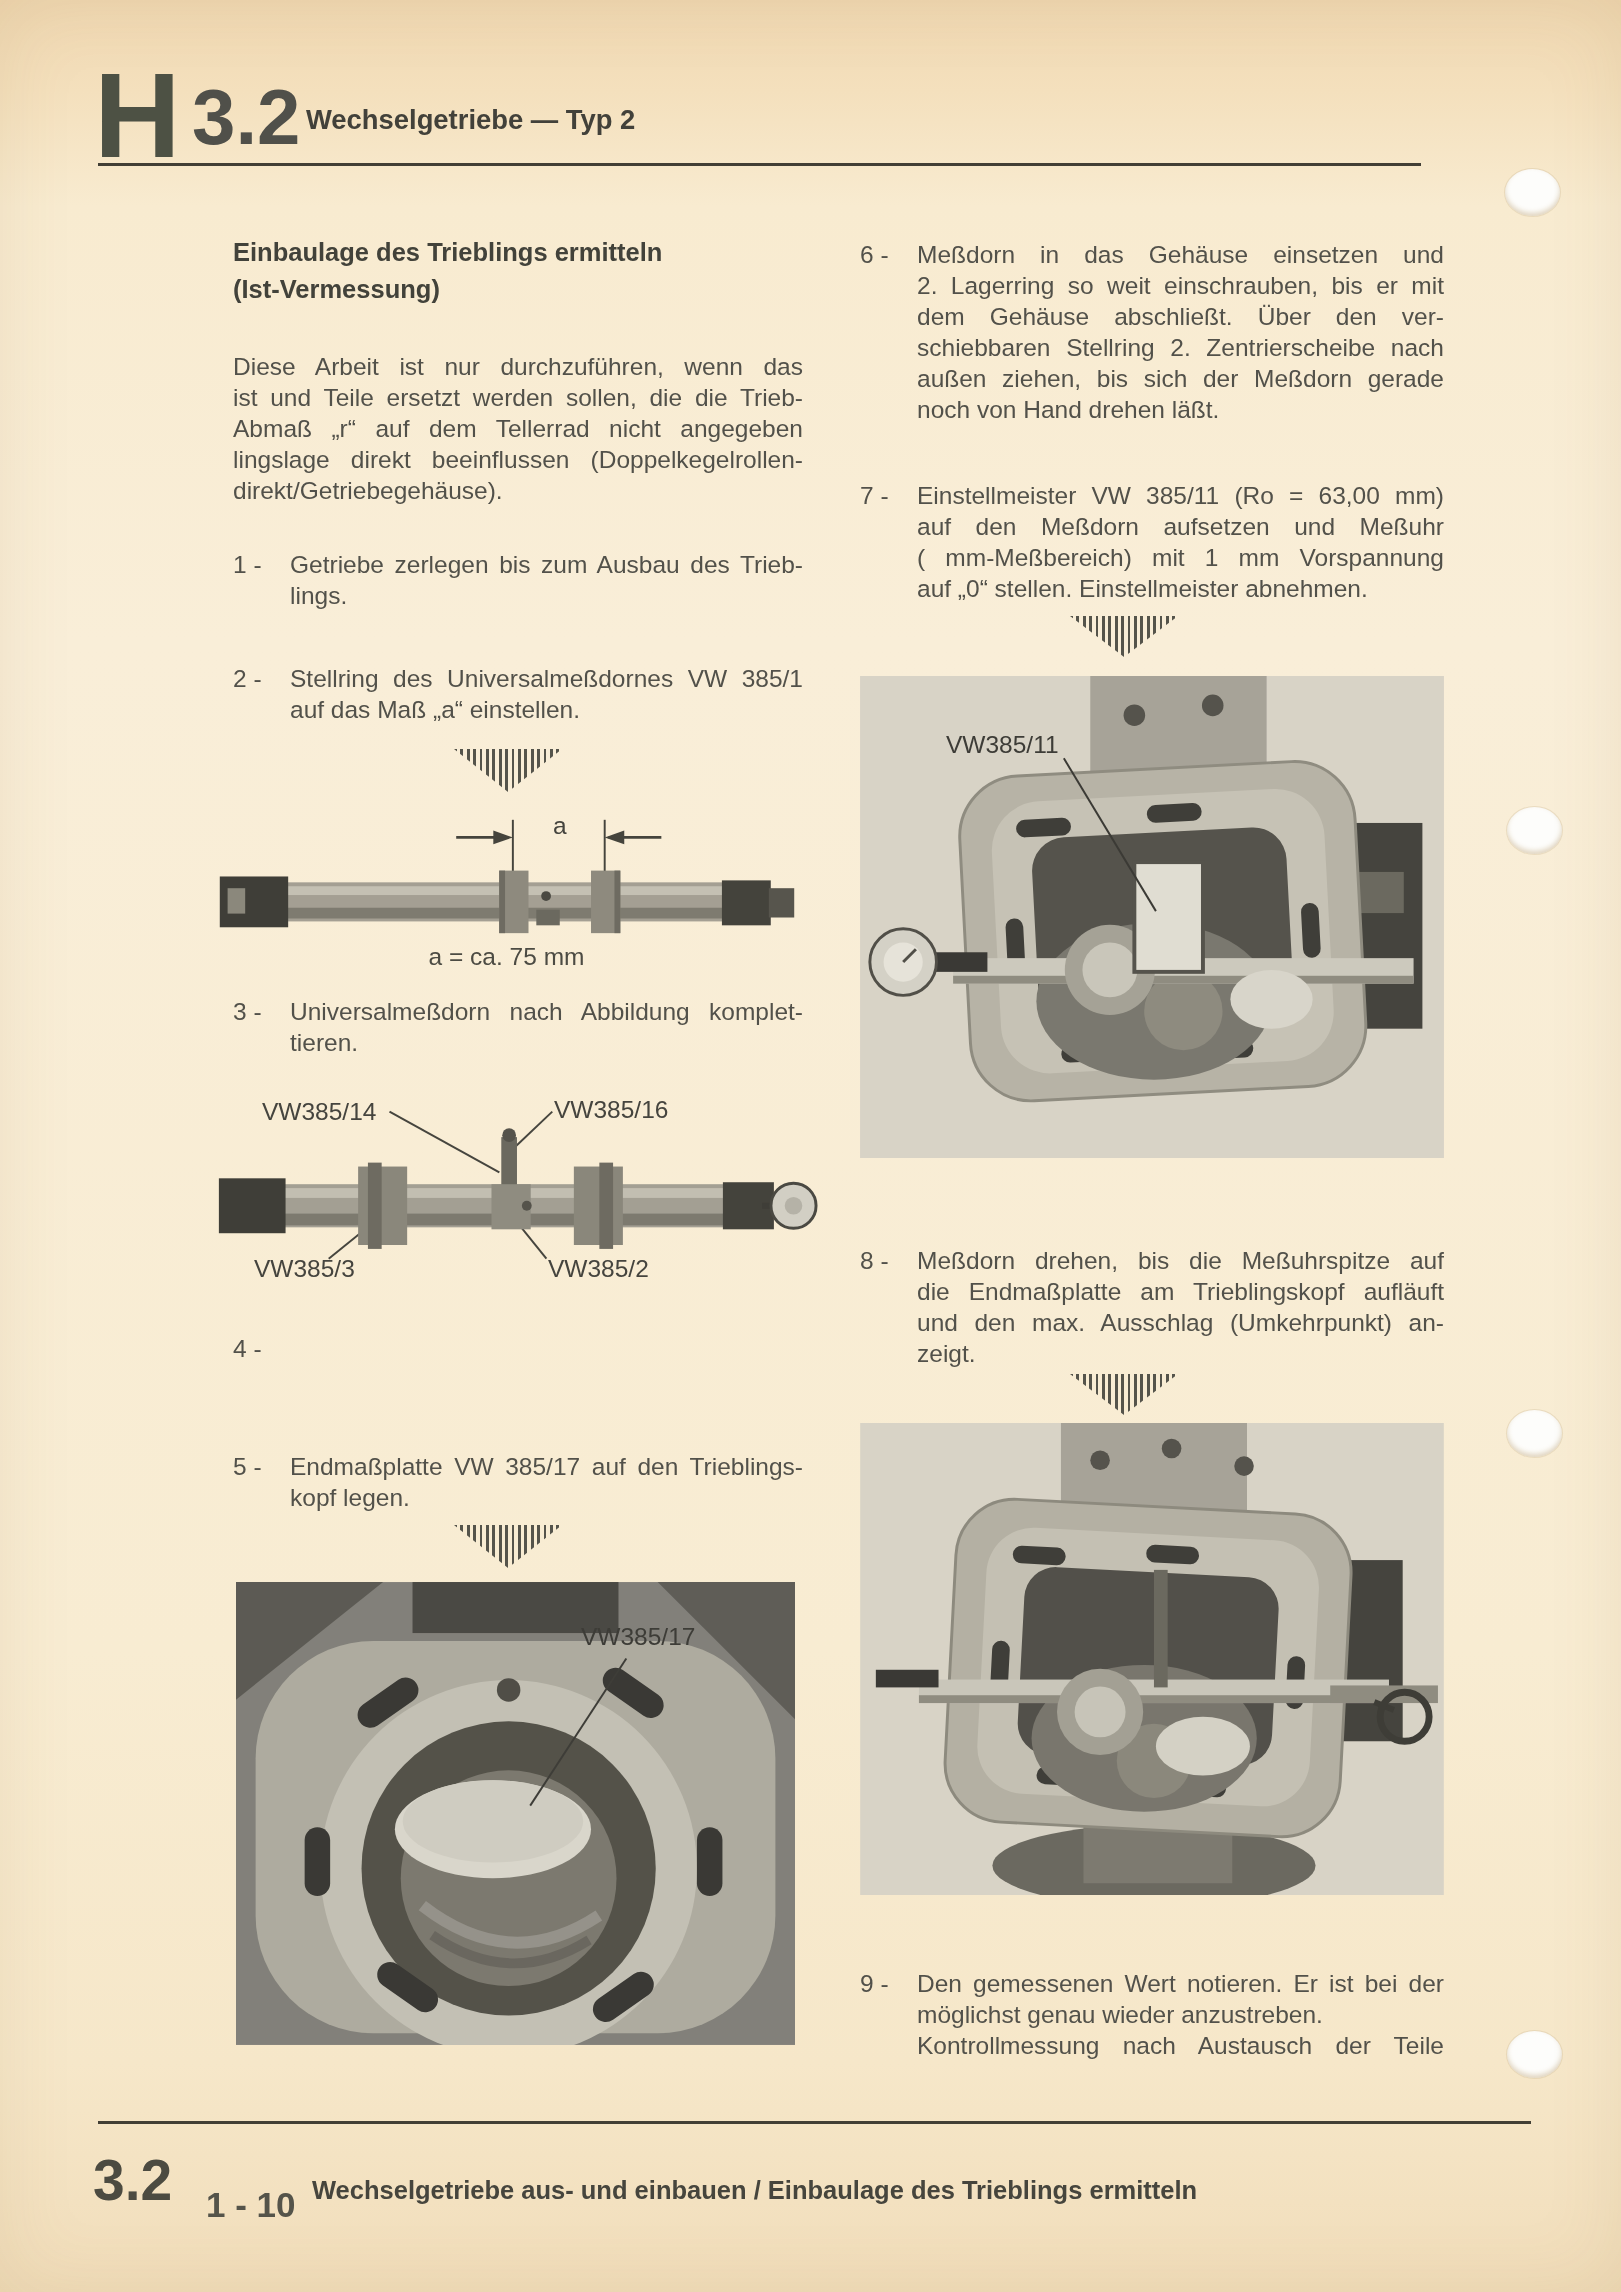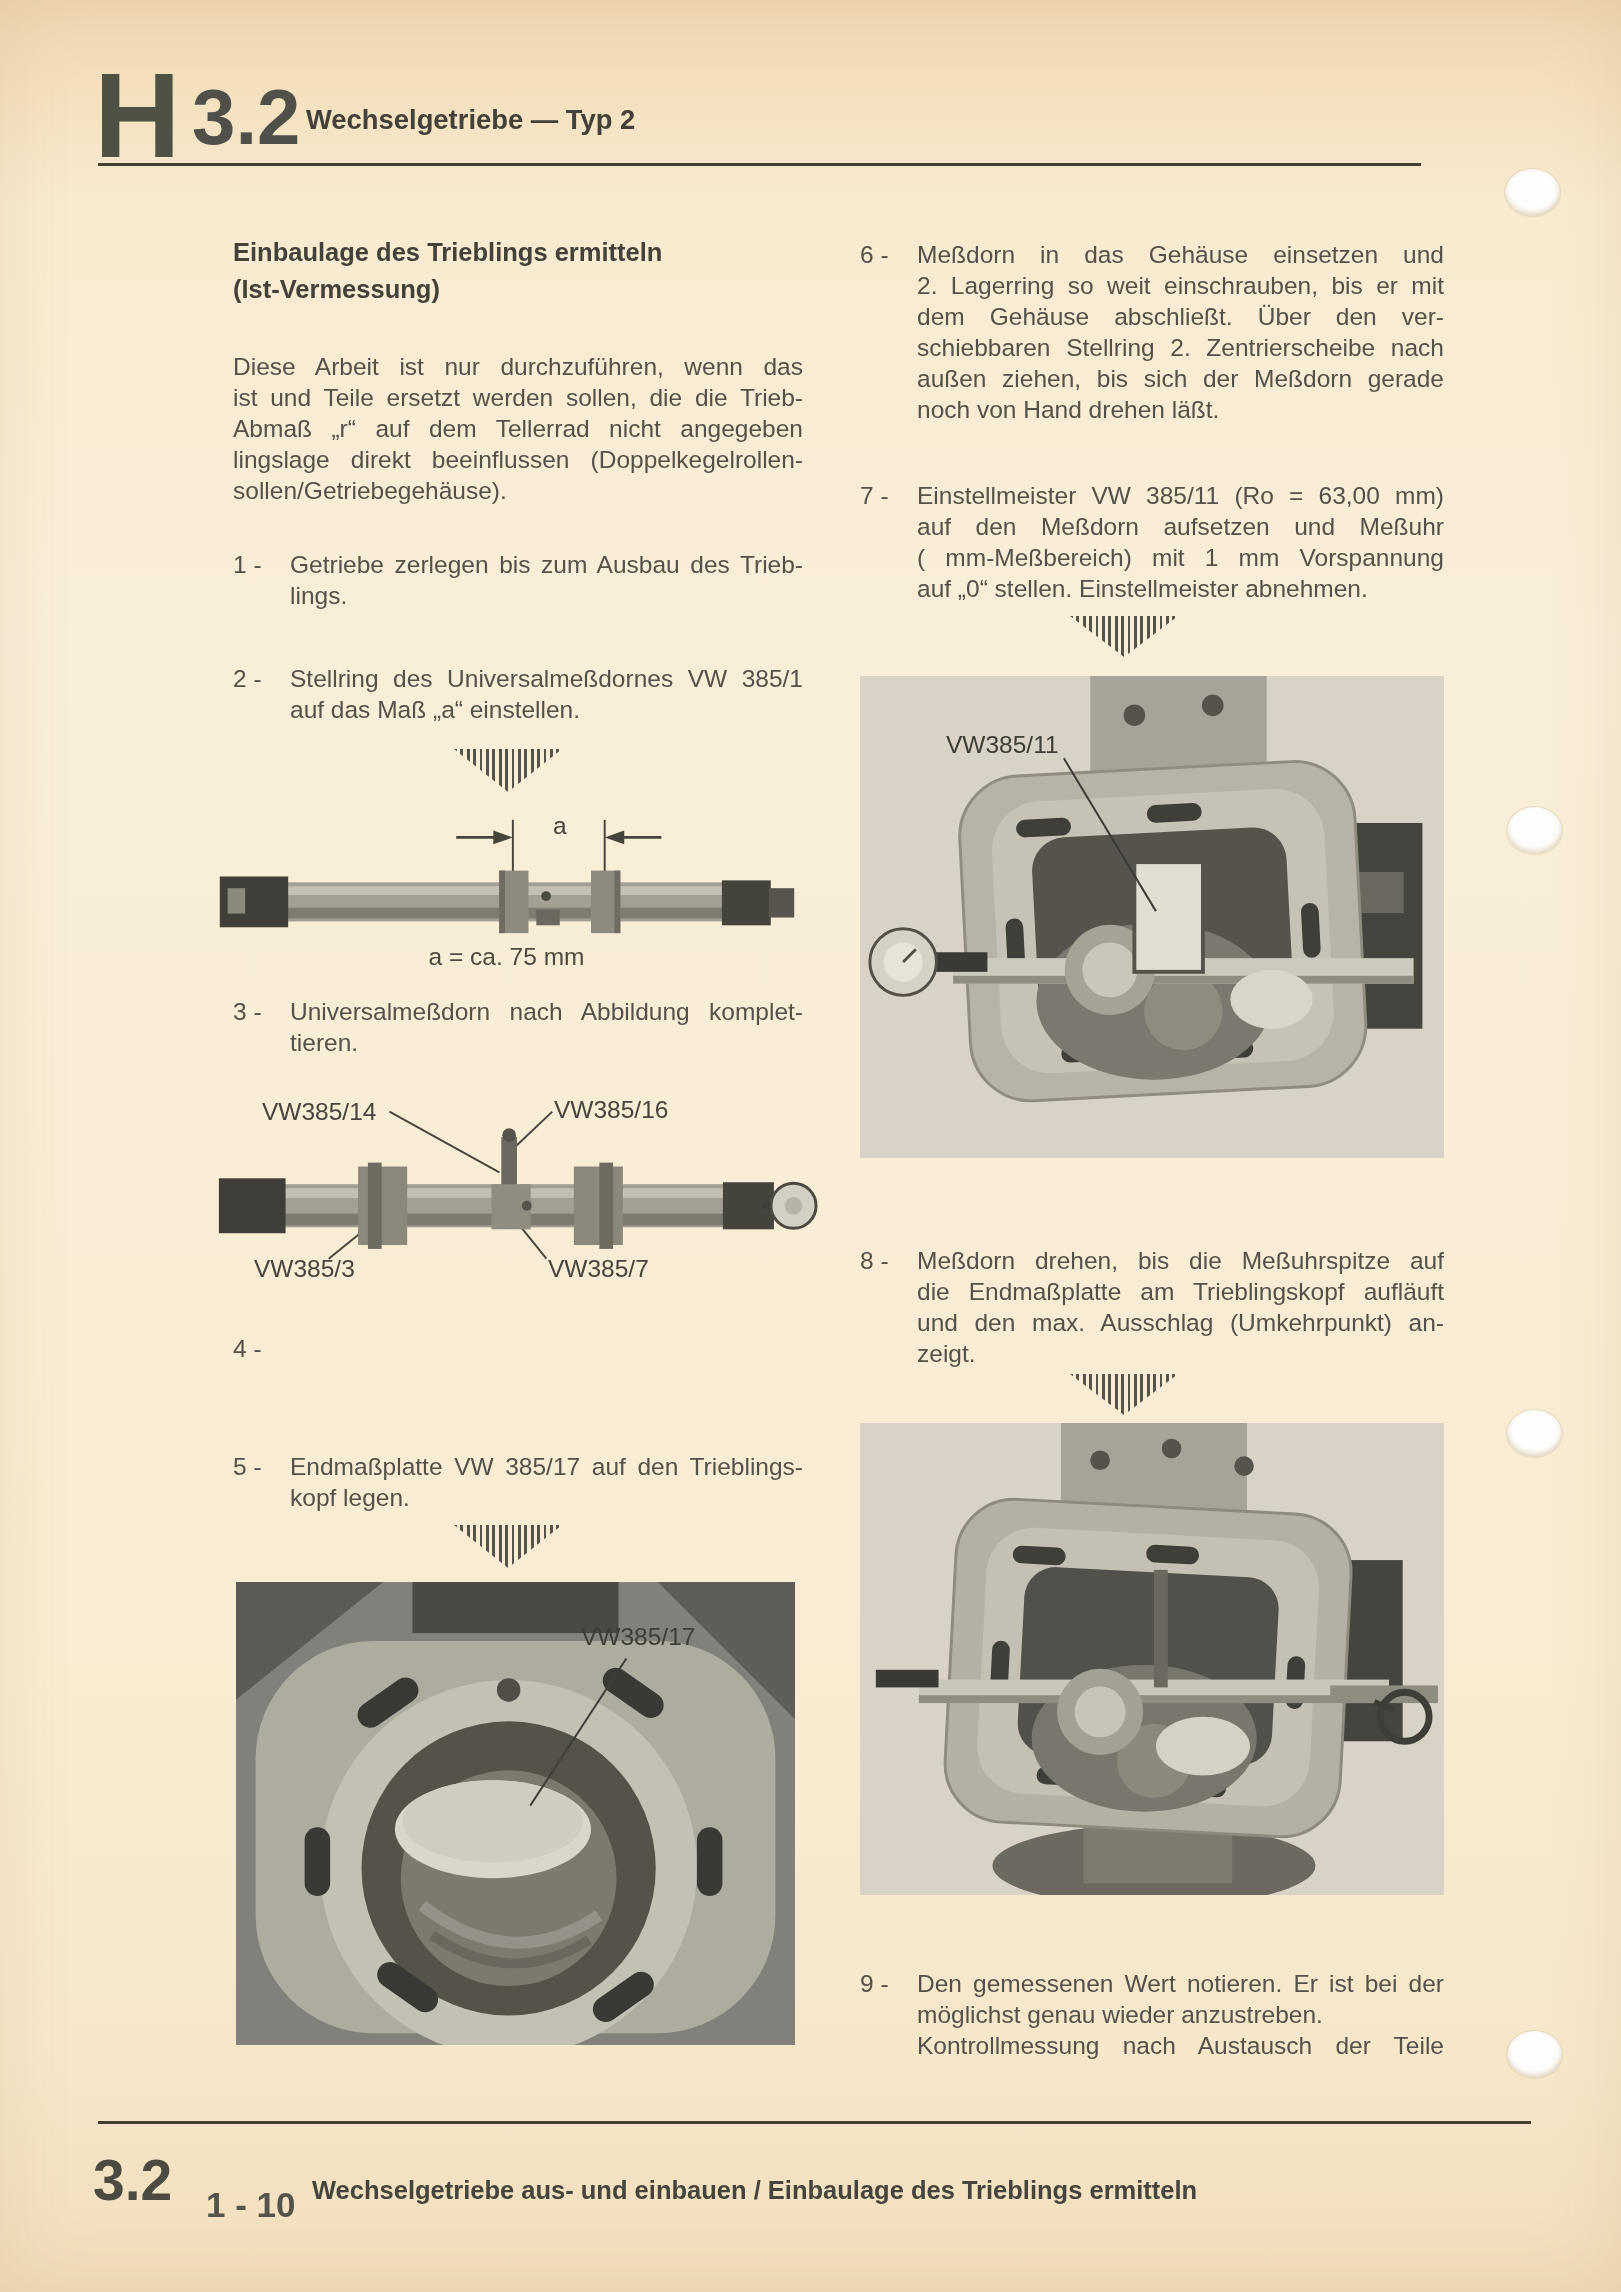--- a/index.html
+++ b/index.html
@@ -46,21 +46,21 @@
   <div class="abs rule" style="left:98px;top:163px;width:1323px;"></div>
 
   <div class="abs colheading" style="left:233px;top:237px;">Einbaulage des Trieblings ermitteln</div>
   <div class="abs colheading" style="left:233px;top:274px;">(Ist-Vermessung)</div>
 
   <div class="abs" style="left:233px;top:351px;width:570px;">
       <div class="jline">Diese Arbeit ist nur durchzuführen, wenn das</div>
       <div class="jline">ist und Teile ersetzt werden sollen, die die Trieb-</div>
       <div class="jline">Abmaß „r“ auf dem Tellerrad nicht angegeben</div>
       <div class="jline">lingslage direkt beeinflussen (Doppelkegelrollen-</div>
-      <div class="jline last">sollen/Getriebegehäuse).</div>
+      <div class="jline last">direkt/Getriebegehäuse).</div>
     </div>
 
   <div class="step" style="left:233px;top:549px;width:570px;">
     <span class="prefix">1 -</span>
     <div class="lines">
         <div class="jline">Getriebe zerlegen bis zum Ausbau des Trieb-</div>
         <div class="jline last">lings.</div>
       </div>
   </div>
 
@@ -129,21 +129,21 @@
       <circle cx="302" cy="50" r="7" fill="#55534b"></circle>
       <rect x="284" y="100" width="40" height="46" fill="#8f8c80"></rect>
       <circle cx="320" cy="122" r="5" fill="#55534b"></circle>
       <line x1="560" y1="122" x2="580" y2="122" stroke="#3f3e38" stroke-width="6"></line>
       <circle cx="592" cy="122" r="23" fill="#d2cfc4" stroke="#4a4942" stroke-width="3"></circle>
       <circle cx="592" cy="122" r="9" fill="#b5b2a7"></circle>
     </svg>
     <div class="abs figlabel" style="left:49px;top:11.8px;">VW385/14</div>
     <div class="abs figlabel" style="left:341px;top:9.8px;">VW385/16</div>
     <div class="abs figlabel" style="left:41px;top:169px;">VW385/3</div>
-    <div class="abs figlabel" style="left:335px;top:169px;">VW385/7</div>
+    <div class="abs figlabel" style="left:335px;top:169px;">VW385/2</div>
   </div>
 
   <div class="step" style="left:233px;top:1333px;width:570px;">
     <span class="prefix">4 -</span>
   </div>
 
   <div class="step" style="left:233px;top:1451px;width:570px;">
     <span class="prefix">5 -</span>
     <div class="lines">
         <div class="jline">Endmaßplatte VW 385/17 auf den Trieblings-</div>

